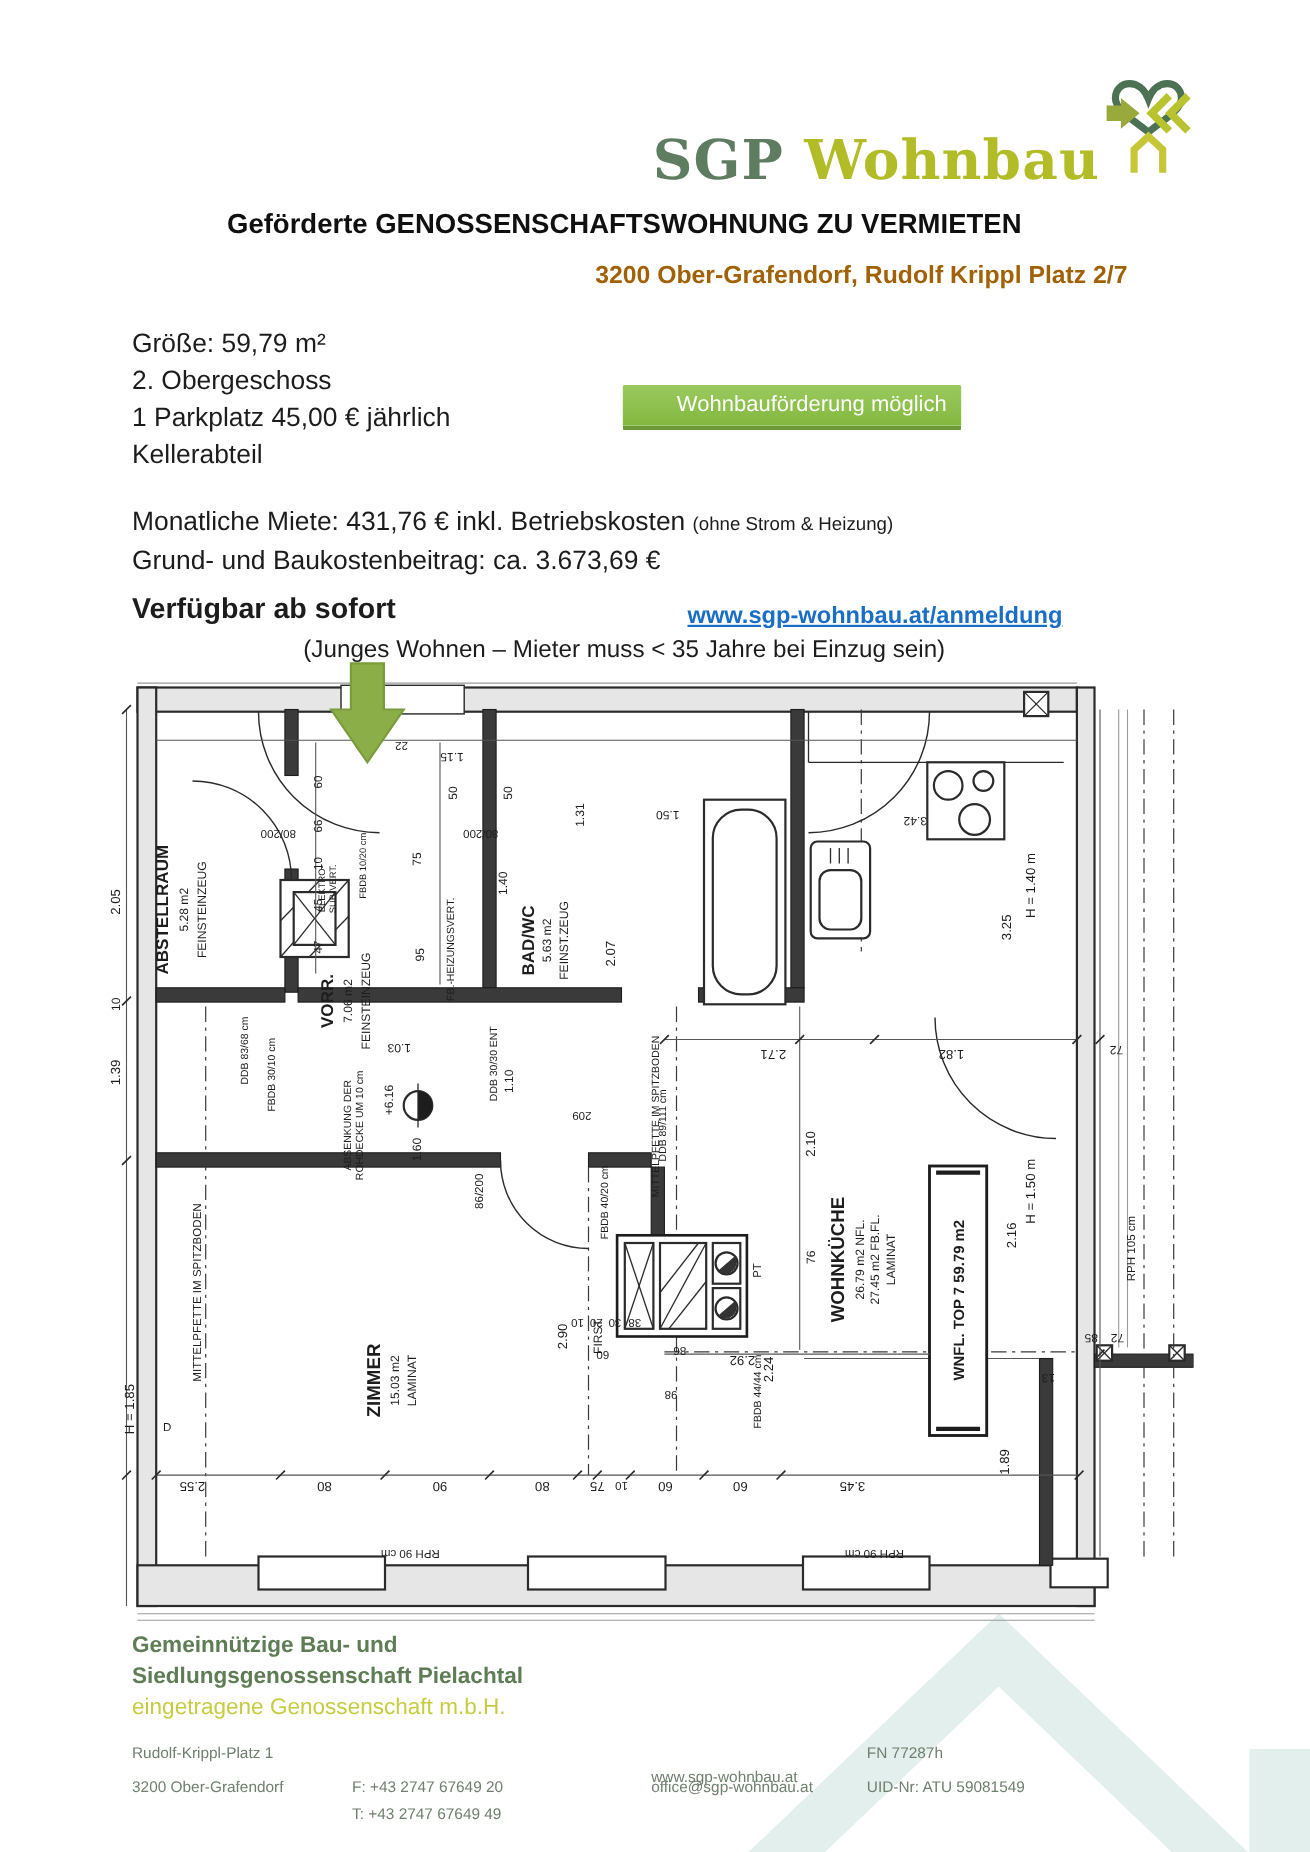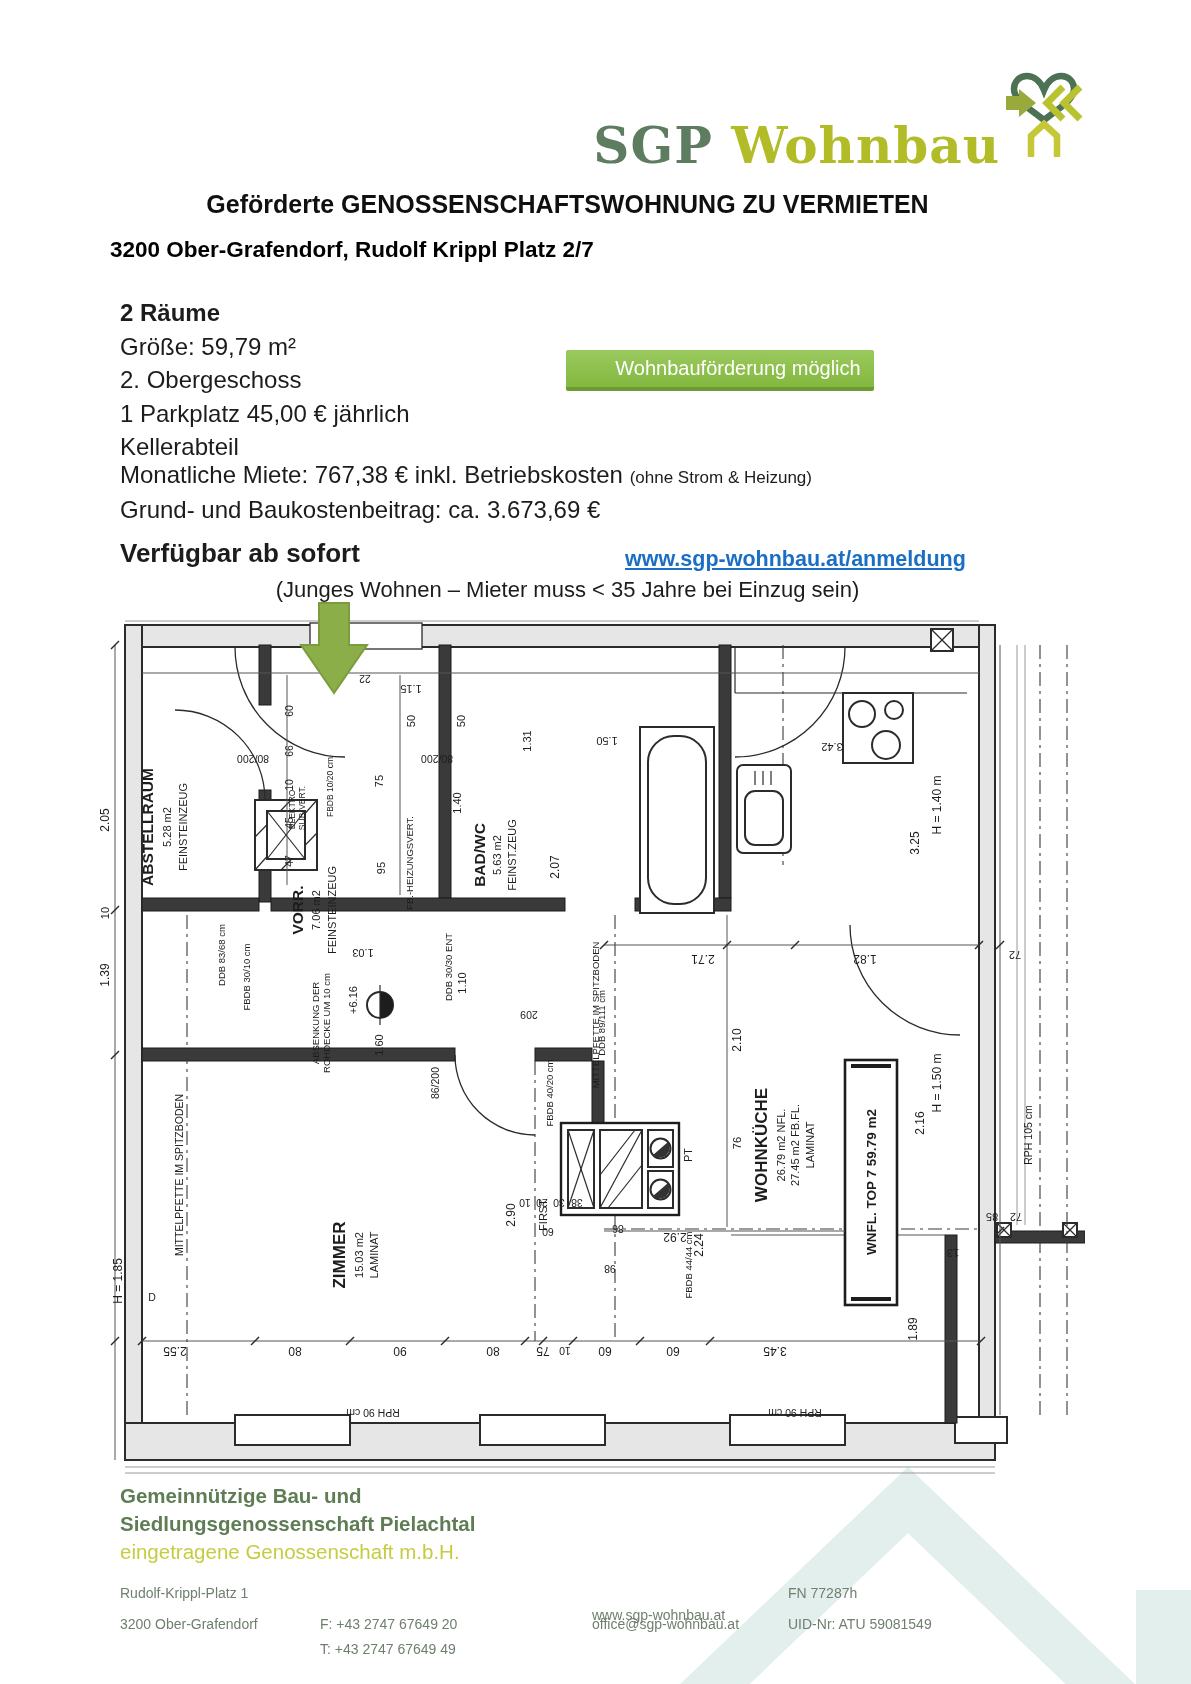--- a/index.html
+++ b/index.html
@@ -3,21 +3,21 @@
 <meta charset="utf-8">
 <style>
   html,body{margin:0;padding:0;background:#888;}
   .page{position:relative;width:1191px;height:1684px;background:#fff;overflow:hidden;
         font-family:"Liberation Sans",sans-serif;color:#1c1c1c;margin:0 auto;}
   .abs{position:absolute;}
   .logo-text{top:116px;left:560px;width:440px;text-align:right;
              font-family:"DejaVu Serif","Liberation Serif",serif;font-weight:bold;font-size:50px;letter-spacing:1px;}
   .logo-sgp{color:#5E7D60;} .logo-wohnbau{color:#B2BC26;}
   .title{top:190px;left:110px;width:915px;text-align:center;font-size:25px;font-weight:bold;color:#101010;}
-  .subtitle{top:237px;left:110px;width:915px;text-align:left;font-size:22.5px;font-weight:bold;color:#000000;}
+  .subtitle{top:237px;left:110px;width:915px;text-align:right;font-size:22.5px;font-weight:bold;color:#a16207;}
   .facts{top:296px;left:120px;font-size:24px;line-height:33.5px;}
   .facts .b{font-weight:bold;}
   .badge{top:350px;left:566px;width:272px;height:37px;line-height:37px;text-align:center;
          color:#fff;font-size:20px;background:linear-gradient(#9ac95e,#83b83f);
          border-bottom:4px solid #6d9a35;border-radius:2px;padding-left:36px;}
   .rent{top:461px;left:120px;font-size:24px;}
   .rent .small{font-size:17px;}
   .deposit{top:496px;left:120px;font-size:24px;}
   .avail{top:538px;left:120px;font-size:26px;font-weight:bold;}
   .reglink{top:547px;left:592px;font-size:21.5px;font-weight:bold;color:#1A6FC5;text-decoration:underline;cursor:pointer;margin-left:33px;}
@@ -59,30 +59,29 @@
     <polygon points="2,36 15,36 15,29 32,43 15,57 15,50 2,50" fill="#9AA93C"></polygon>
     <path d="M76,27 L60,43 L76,59" fill="none" stroke="#B9C330" stroke-width="7"></path>
     <path d="M59,27 L43,43 L59,59" fill="none" stroke="#B9C330" stroke-width="7"></path>
     <path d="M27,97 L27,76 L40,64 L53,76 L53,97" fill="none" stroke="#C5C737" stroke-width="6.5"></path>
   </svg>
 
   <div class="abs title">Geförderte GENOSSENSCHAFTSWOHNUNG ZU VERMIETEN</div>
   <div class="abs subtitle">3200 Ober-Grafendorf, Rudolf Krippl Platz 2/7</div>
 
   <div class="abs facts">
-    <div class="b">2 Räume</div>
     <div>Größe: 59,79 m²</div>
     <div>2. Obergeschoss</div>
     <div>1 Parkplatz 45,00 € jährlich</div>
     <div>Kellerabteil</div>
   </div>
 
   <div class="abs badge">Wohnbauförderung möglich</div>
 
-  <div class="abs rent"><span>Monatliche Miete: 767,38 € inkl. Betriebskosten</span> <span class="small">(ohne Strom &amp; Heizung)</span></div>
+  <div class="abs rent"><span>Monatliche Miete: 431,76 € inkl. Betriebskosten</span> <span class="small">(ohne Strom &amp; Heizung)</span></div>
   <div class="abs deposit">Grund- und Baukostenbeitrag: ca. 3.673,69 €</div>
 
   <div class="abs avail">Verfügbar ab sofort</div>
   <div class="abs reglink">www.sgp-wohnbau.at/anmeldung</div>
   <div class="abs agenote">(Junges Wohnen – Mieter muss &lt; 35 Jahre bei Einzug sein)</div>
 
   <svg class="abs plan" width="990" height="885" viewBox="0 -15 990 885">
     <g>
       <line x1="30" y1="6" x2="884" y2="6" class="gray"></line>
       <rect x="30" y="10" width="854" height="22" class="wall"></rect>

